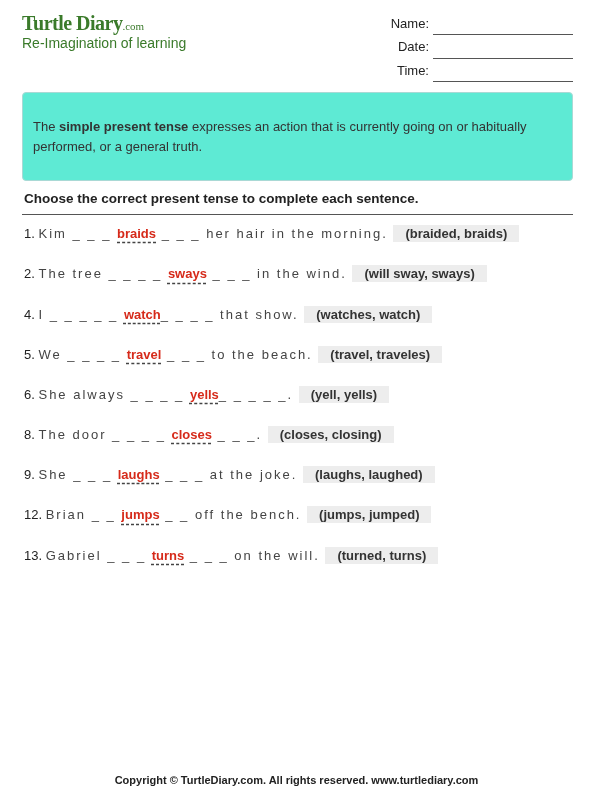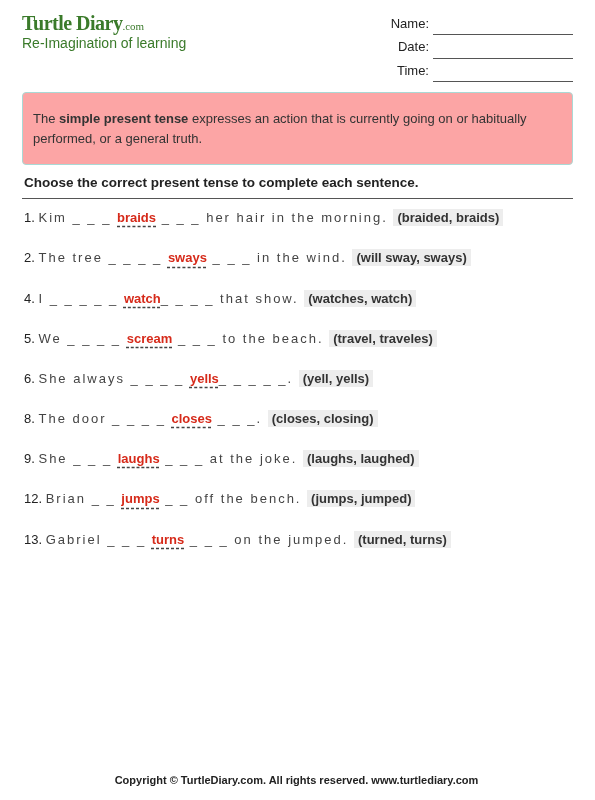--- a/index.html
+++ b/index.html
@@ -15,24 +15,24 @@
   }
   .top-row { display: flex; justify-content: space-between; margin-bottom: 10px; }
   .logo-block { display: flex; flex-direction: column; }
   .logo-main { font-family: "Comic Sans MS", cursive; font-size: 20px; color: #3a7a2a; font-weight: bold; letter-spacing: -0.5px; }
   .logo-com { font-size: 11px; color: #3a7a2a; font-weight: normal; letter-spacing: 0; }
   .logo-tag { font-size: 14px; color: #3a7a2a; margin-top: 0px; }
   .meta { text-align: right; font-size: 13px; line-height: 1.8; }
   .meta-line { white-space: nowrap; }
   .meta-blank { display: inline-block; border-bottom: 1px solid #555; width: 140px; vertical-align: bottom; margin-left: 4px; }
   .intro-box {
-    background: #fca5a5;
+    background: #5eead4;
     border: 1px solid #a9d9d5;
     border-radius: 4px;
-    padding: 16px 10px;
+    padding: 24px 10px;
     line-height: 1.5;
     color: #333;
     margin-bottom: 10px;
   }
   .instruction { font-weight: bold; font-size: 13.5px; margin: 2px 2px 8px 2px; }
   .divider { border: none; border-top: 1px solid #555; margin: 6px 0 10px 0; }
   .questions { }
   .q {
     margin: 0 0 22px 2px;
     line-height: 1.4;
@@ -45,21 +45,21 @@
     color: #d62a1a;
     font-weight: bold;
     text-decoration: underline;
     text-decoration-style: dashed;
     text-decoration-color: #444;
     text-underline-offset: 4px;
     margin-top: 32px;
   }
   .options {
     background: #ededed;
-    padding: 1px 4px;
+    padding: 1px 12px;
     font-weight: bold;
     color: #333;
   }
   .footer {
     position: absolute;
     bottom: 14px;
     left: 0;
     width: 593px;
     text-align: center;
     font-size: 11px;
@@ -88,21 +88,21 @@
   <span>The </span><b>simple present tense</b><span> expresses an action that is currently going on or habitually performed, or a general truth.</span>
 </div>
 
 <div class="instruction">Choose the correct present tense to complete each sentence.</div>
 <hr class="divider">
 
 <div class="questions" id="questions">
     <div class="q"><span class="q-num">1. </span><span class="dashes">Kim _ _ _ </span><span class="ans">braids</span><span class="dashes"> _ _ _ her hair in the morning.  </span><span class="options">(braided, braids)</span></div>
     <div class="q"><span class="q-num">2. </span><span class="dashes">The tree _ _ _ _ </span><span class="ans">sways</span><span class="dashes"> _ _ _ in the wind.  </span><span class="options">(will sway, sways)</span></div>
     <div class="q"><span class="q-num">4. </span><span class="dashes">I _ _ _ _ _ </span><span class="ans">watch</span><span class="dashes">_ _ _ _ that show.  </span><span class="options">(watches, watch)</span></div>
-    <div class="q"><span class="q-num">5. </span><span class="dashes">We _ _ _ _ </span><span class="ans">scream</span><span class="dashes"> _ _ _ to the beach.  </span><span class="options">(travel, traveles)</span></div>
+    <div class="q"><span class="q-num">5. </span><span class="dashes">We _ _ _ _ </span><span class="ans">travel</span><span class="dashes"> _ _ _ to the beach.  </span><span class="options">(travel, traveles)</span></div>
     <div class="q"><span class="q-num">6. </span><span class="dashes">She always _ _ _ _ </span><span class="ans">yells</span><span class="dashes">_ _ _ _ _.  </span><span class="options">(yell, yells)</span></div>
     <div class="q"><span class="q-num">8. </span><span class="dashes">The door _ _ _ _ </span><span class="ans">closes</span><span class="dashes"> _ _ _.  </span><span class="options">(closes, closing)</span></div>
     <div class="q"><span class="q-num">9. </span><span class="dashes">She _ _ _ </span><span class="ans">laughs</span><span class="dashes"> _ _ _ at the joke.  </span><span class="options">(laughs, laughed)</span></div>
     <div class="q"><span class="q-num">12. </span><span class="dashes">Brian _ _ </span><span class="ans">jumps</span><span class="dashes"> _ _ off the bench.  </span><span class="options">(jumps, jumped)</span></div>
-    <div class="q"><span class="q-num">13. </span><span class="dashes">Gabriel _ _ _ </span><span class="ans">turns</span><span class="dashes"> _ _ _ on the jumped.  </span><span class="options">(turned, turns)</span></div>
+    <div class="q"><span class="q-num">13. </span><span class="dashes">Gabriel _ _ _ </span><span class="ans">turns</span><span class="dashes"> _ _ _ on the will.  </span><span class="options">(turned, turns)</span></div>
   </div>
 
 <div class="footer">Copyright © TurtleDiary.com. All rights reserved. www.turtlediary.com</div>
 
 </body></html>

